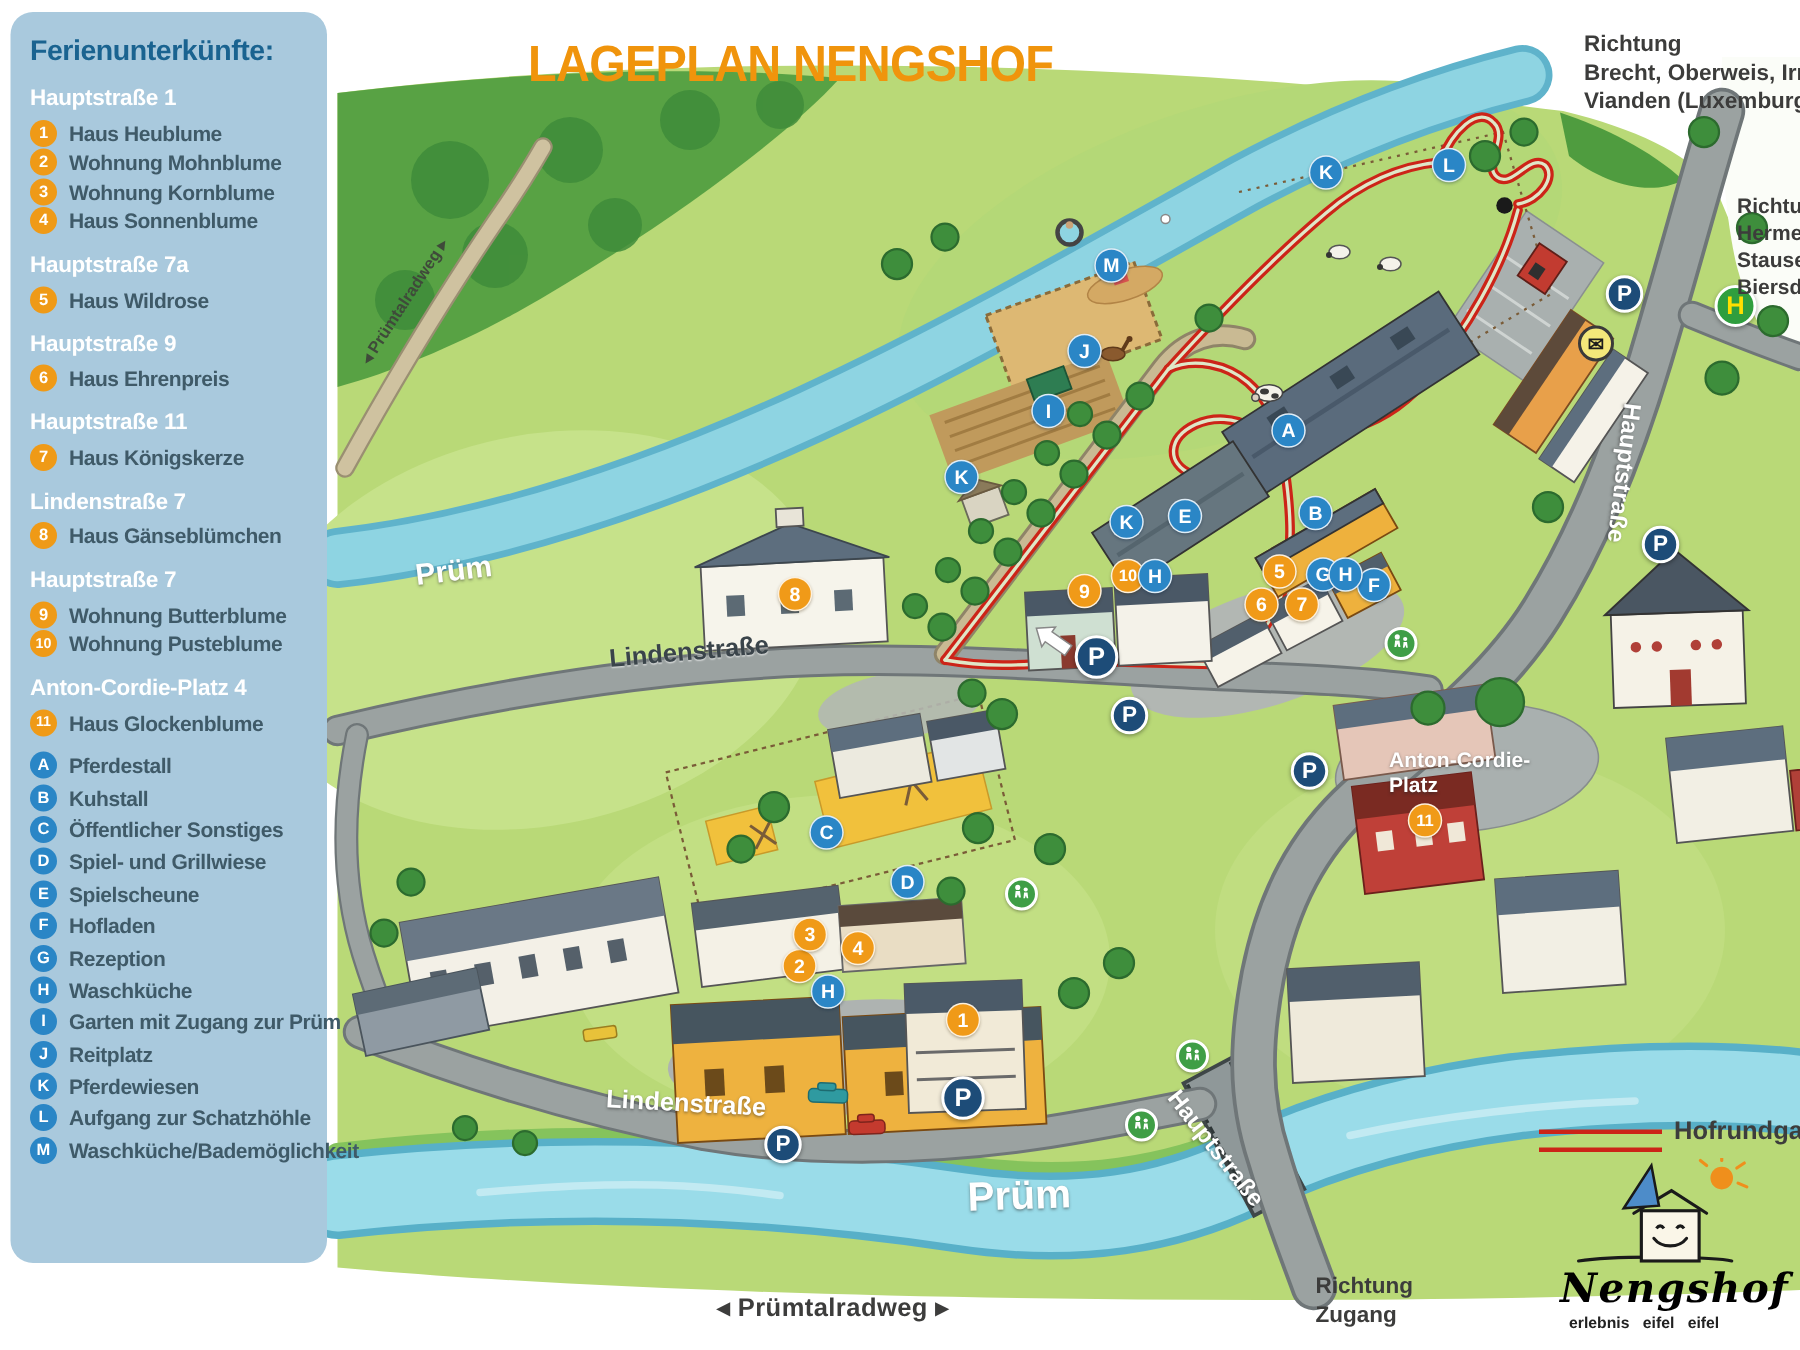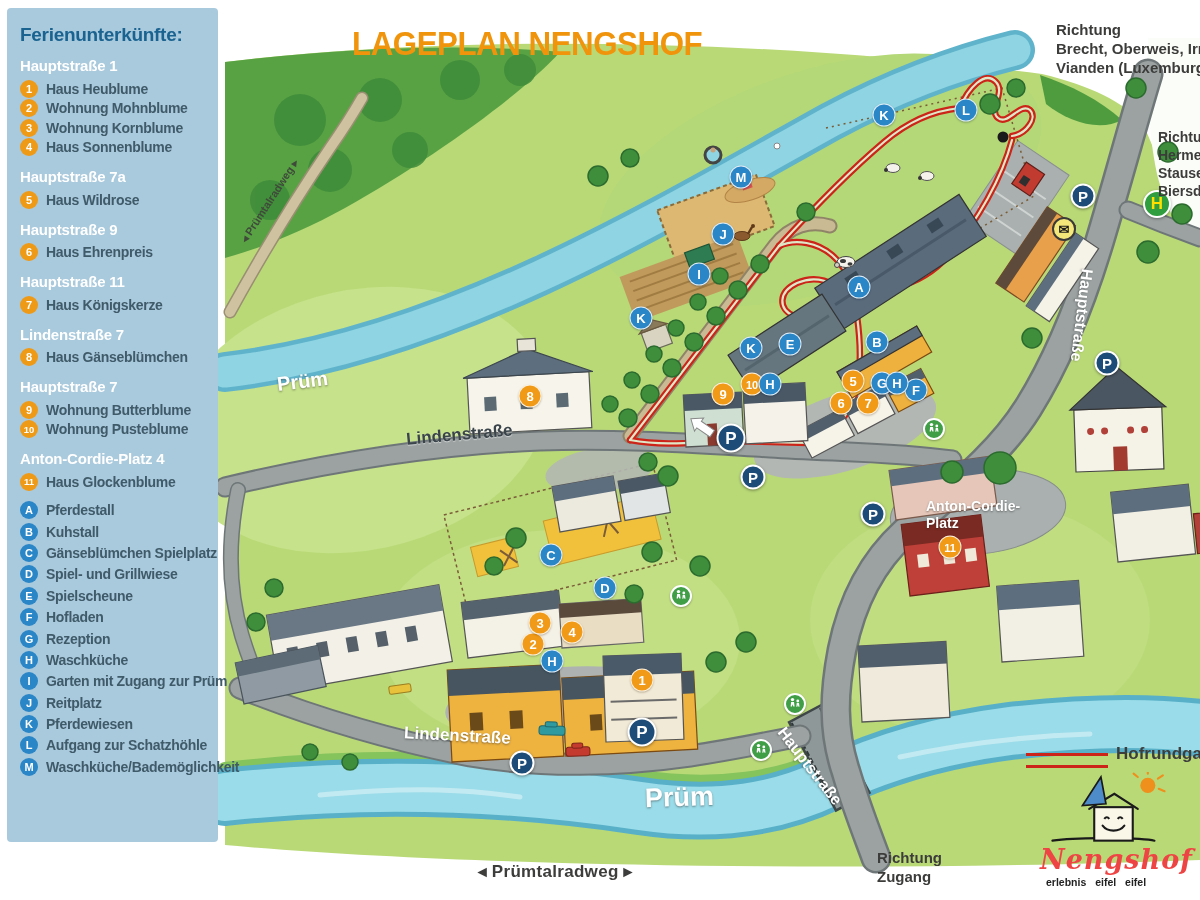--- a/index.html
+++ b/index.html
@@ -3,21 +3,21 @@
 <meta charset="utf-8">
 <style>
   html,body{margin:0;padding:0;}
   body{width:1200px;height:900px;position:relative;overflow:hidden;background:#ffffff;
        font-family:"Liberation Sans",sans-serif;}
   svg{display:block;}
   #map-art{position:absolute;left:0;top:0;z-index:1;}
 
   
   #legend{position:absolute;left:7px;top:8px;width:211px;height:834px;background:#a9c9dd;
-          border-radius:4px;z-index:5;padding:14px 0 0 13px;box-sizing:border-box;}
+          border-radius:15px;z-index:5;padding:14px 0 0 13px;box-sizing:border-box;}
   .leg-h2{font-size:19px;font-weight:bold;color:#1a6390;letter-spacing:-0.3px;margin:2px 0 4px 0;}
   .leg-addr{font-size:15px;font-weight:bold;color:#ffffff;margin:11px 0 5px 0;letter-spacing:-0.2px;}
   .leg-group{margin-bottom:2px;}
   .leg-row{display:flex;align-items:center;gap:8px;height:19.5px;}
   .leg2 .leg-row{height:21.4px;}
   .dot{width:18px;height:18px;min-width:18px;border-radius:50%;display:flex;align-items:center;
        justify-content:center;color:#fff;font-weight:bold;font-size:11px;}
   .dot.num{background:#ef9a17;}
   .dot.let{background:#2a86c6;}
   .leg-label{font-size:14px;font-weight:bold;color:#3f5a68;letter-spacing:-0.3px;white-space:nowrap;}
@@ -46,21 +46,21 @@
   #lbl-platz{left:926px;top:498px;width:100px;text-align:left;font-size:14px;line-height:17px;}
 
   
   #hof-line{position:absolute;left:1026px;top:753px;width:82px;height:9px;z-index:4;
             border-top:3px solid #cc2418;border-bottom:3px solid #cc2418;}
   #hof-text{left:1116px;top:744px;font-size:17px;color:#3d3d3c;}
 
   
   #logo{position:absolute;left:1032px;top:772px;width:168px;height:120px;z-index:4;}
   #logo-name{position:absolute;left:8px;top:72px;font-family:"DejaVu Serif",serif;
-             font-style:italic;font-weight:bold;font-size:27px;color:#ef4444;letter-spacing:1px;}
+             font-style:italic;font-weight:bold;font-size:27px;color:#000000;letter-spacing:1px;}
   #logo-tag{position:absolute;left:14px;top:104px;font-size:10.5px;font-weight:bold;color:#222;
             word-spacing:6px;}
 
   
   #marker-layer{position:absolute;left:0;top:0;width:1200px;height:900px;z-index:3;}
   .mk{position:absolute;transform:translate(-50%,-50%);border-radius:50%;display:flex;
       align-items:center;justify-content:center;font-weight:bold;color:#fff;box-sizing:border-box;}
   .mk-num{width:23px;height:23px;background:#f09a18;font-size:13px;border:1px solid rgba(255,255,255,.85);
           box-shadow:0 1px 2px rgba(60,40,0,.3);}
   .mk-let{width:23px;height:23px;background:#2a86c6;font-size:13px;border:1px solid rgba(255,255,255,.85);
@@ -479,21 +479,21 @@
       <div class="leg-row">
         <span class="dot let">A</span>
         <span class="leg-label">Pferdestall</span>
       </div>
       <div class="leg-row">
         <span class="dot let">B</span>
         <span class="leg-label">Kuhstall</span>
       </div>
       <div class="leg-row">
         <span class="dot let">C</span>
-        <span class="leg-label">Gänseblümchen Spielplatz</span>
+        <span class="leg-label">Öffentlicher Sonstiges</span>
       </div>
       <div class="leg-row">
         <span class="dot let">D</span>
         <span class="leg-label">Spiel- und Grillwiese</span>
       </div>
       <div class="leg-row">
         <span class="dot let">E</span>
         <span class="leg-label">Spielscheune</span>
       </div>
       <div class="leg-row">

